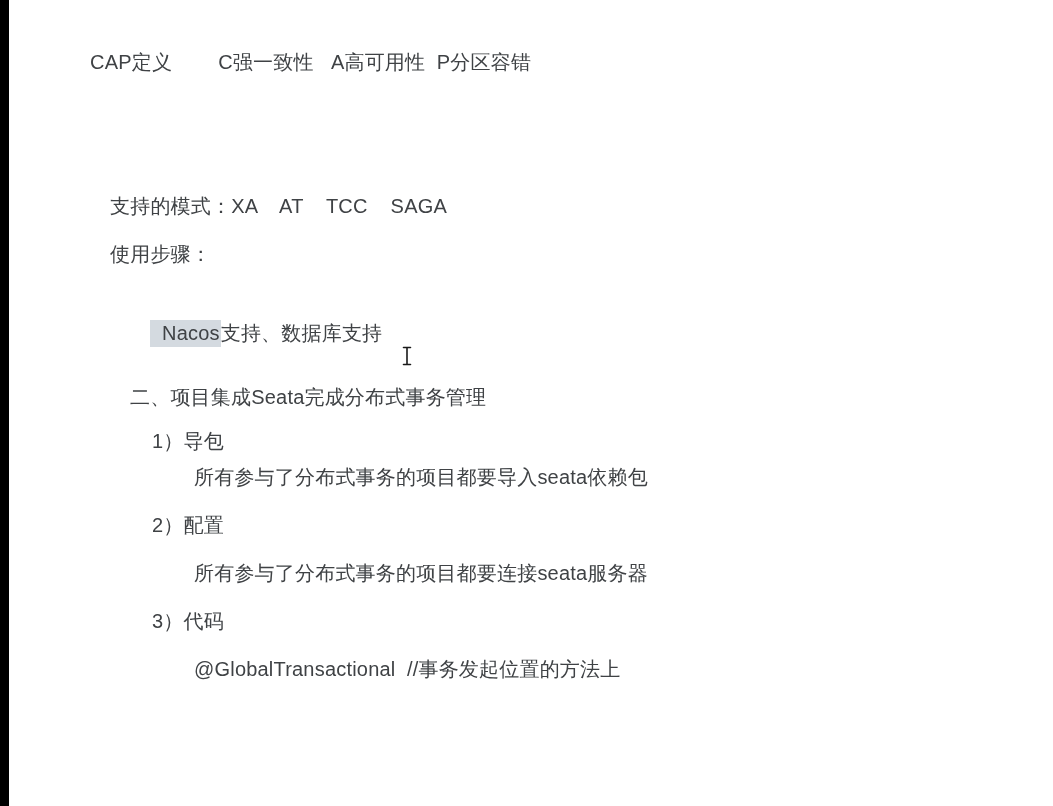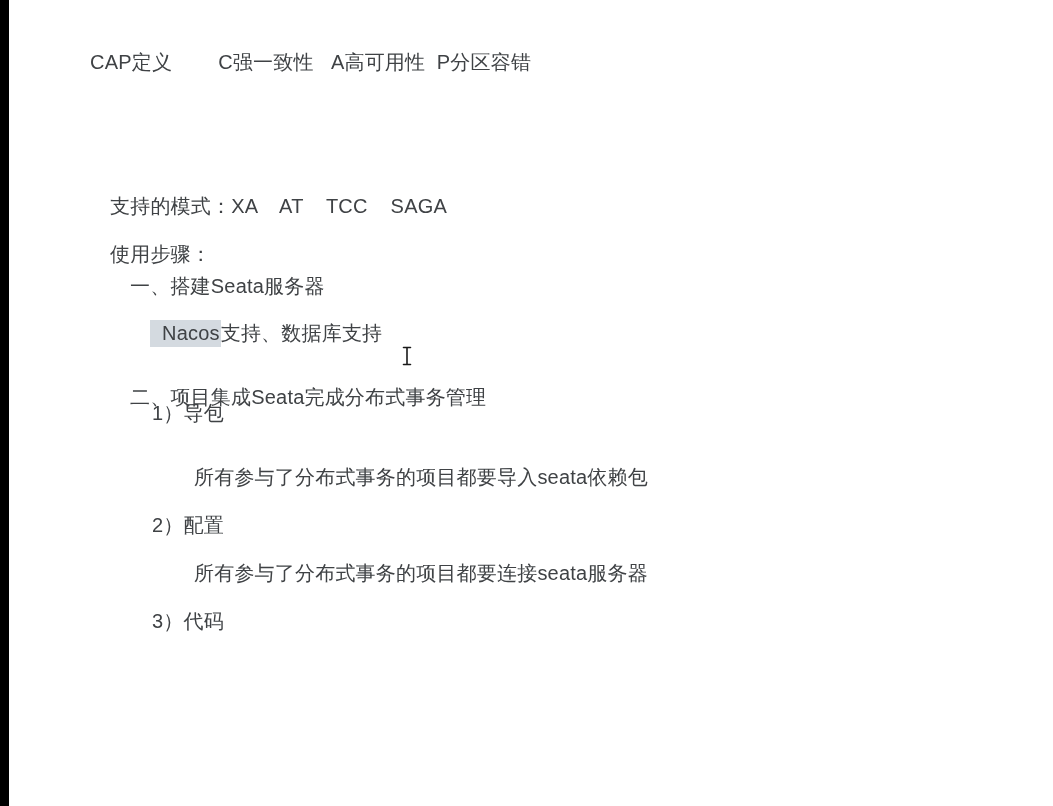--- a/index.html
+++ b/index.html
@@ -58,28 +58,28 @@
 </head>
 <body>
 
 <div class="edge-bar"></div>
 
 <div class="doc">
 
   <div class="line x-a" style="top:49px">CAP定义        C强一致性   A高可用性  P分区容错</div>
   <div class="line x-b" style="top:193px">支持的模式：XA    AT    TCC    SAGA</div>
   <div class="line x-b" style="top:241px">使用步骤：</div>
-  <div class="line x-c" style="top:273px">一、搭建Seata服务器</div>
 
   <div class="line x-d" style="top:320px"><span class="selected">Nacos</span><span>支持、数据库支持</span></div>
 
   <div class="line x-c" style="top:384px">二、项目集成Seata完成分布式事务管理</div>
-  <div class="line x-d" style="top:400px">1）导包</div>
+  <div class="line x-d" style="top:428px">1）导包</div>
   <div class="line x-e" style="top:464px">所有参与了分布式事务的项目都要导入seata依赖包</div>
   <div class="line x-d" style="top:512px">2）配置</div>
   <div class="line x-e" style="top:560px">所有参与了分布式事务的项目都要连接seata服务器</div>
   <div class="line x-d" style="top:608px">3）代码</div>
+  <div class="line x-e" style="top:656px">@GlobalTransactional  //事务发起位置的方法上</div>
 
   <svg class="ibeam" viewBox="0 0 12 20" xmlns="http://www.w3.org/2000/svg">
     <path d="M2.5 1.5 H9.5 M6 1.5 V18.5 M2.5 18.5 H9.5" stroke="#1a1a1a" stroke-width="1.6" fill="none" stroke-linecap="round"></path>
   </svg>
 
 </div>
 
 </body></html>

